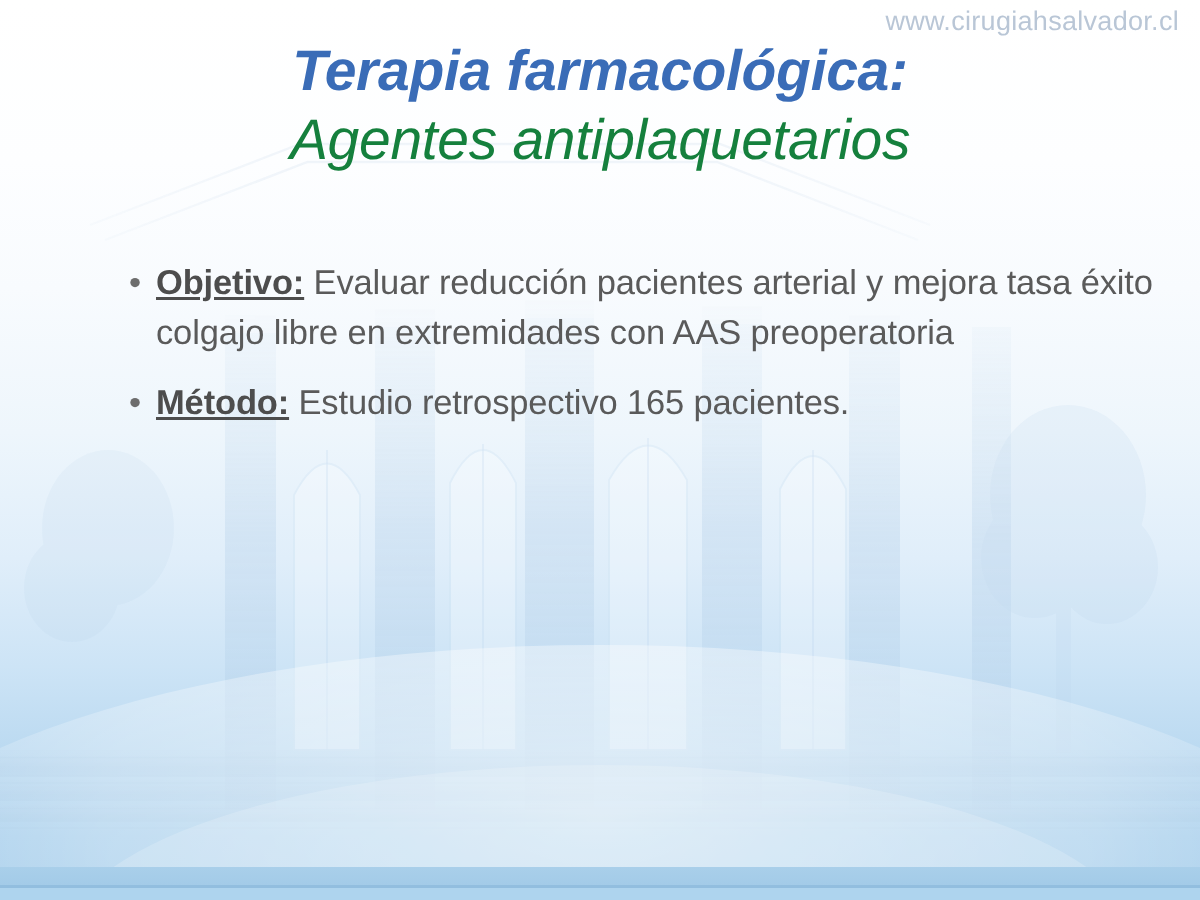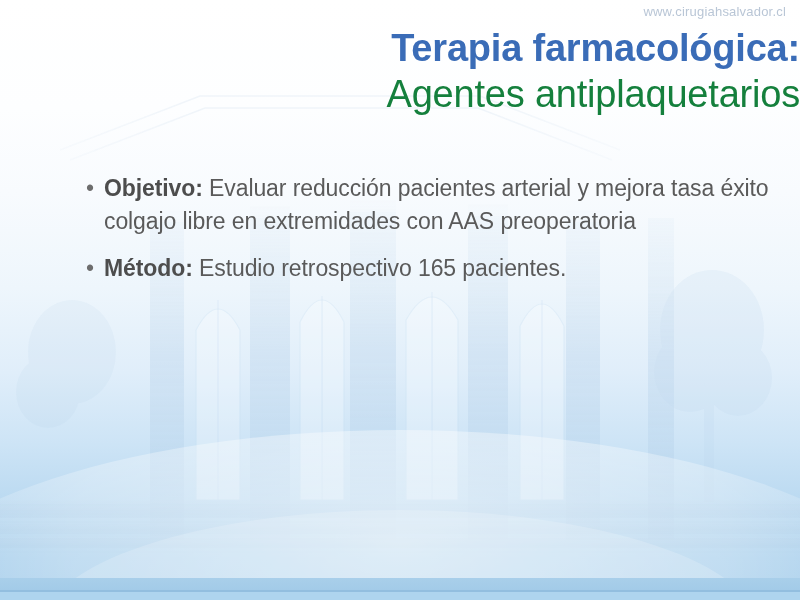--- a/index.html
+++ b/index.html
@@ -100,35 +100,36 @@
     width: 800px;
     height: 8px;
     background: #aed4ee;
   }
 
   
   .watermark {
     position: absolute;
     top: 4px;
     right: 14px;
-    font-size: 13px;
+    font-size: 18px;
     letter-spacing: 0.2px;
     color: #b9c6d6;
     font-family: "Liberation Sans", sans-serif;
     white-space: nowrap;
   }
 
   
   .title-block {
     position: absolute;
     left: 0;
     top: 28px;
     width: 800px;
-    text-align: right;
+    text-align: center;
     line-height: 1.06;
+    font-style: italic;
   }
   .title-line1 {
     display: block;
     font-size: 38px;
     font-weight: bold;
     color: #3a6cb7;
     letter-spacing: -0.2px;
   }
   .title-line2 {
     display: block;
@@ -162,20 +163,21 @@
   .bullet-text {
     flex: 1 1 auto;
     font-size: 23px;
     line-height: 33px;
     color: #5a5a5a;
     letter-spacing: -0.1px;
   }
   .bullet-text b {
     color: #4d4d4d;
     font-weight: bold;
+    text-decoration: underline;
   }
 </style>
 </head>
 <body>
 
 <div id="slide">
 
   <div class="bg-gradient"></div>
 
   <div class="bg-building">

